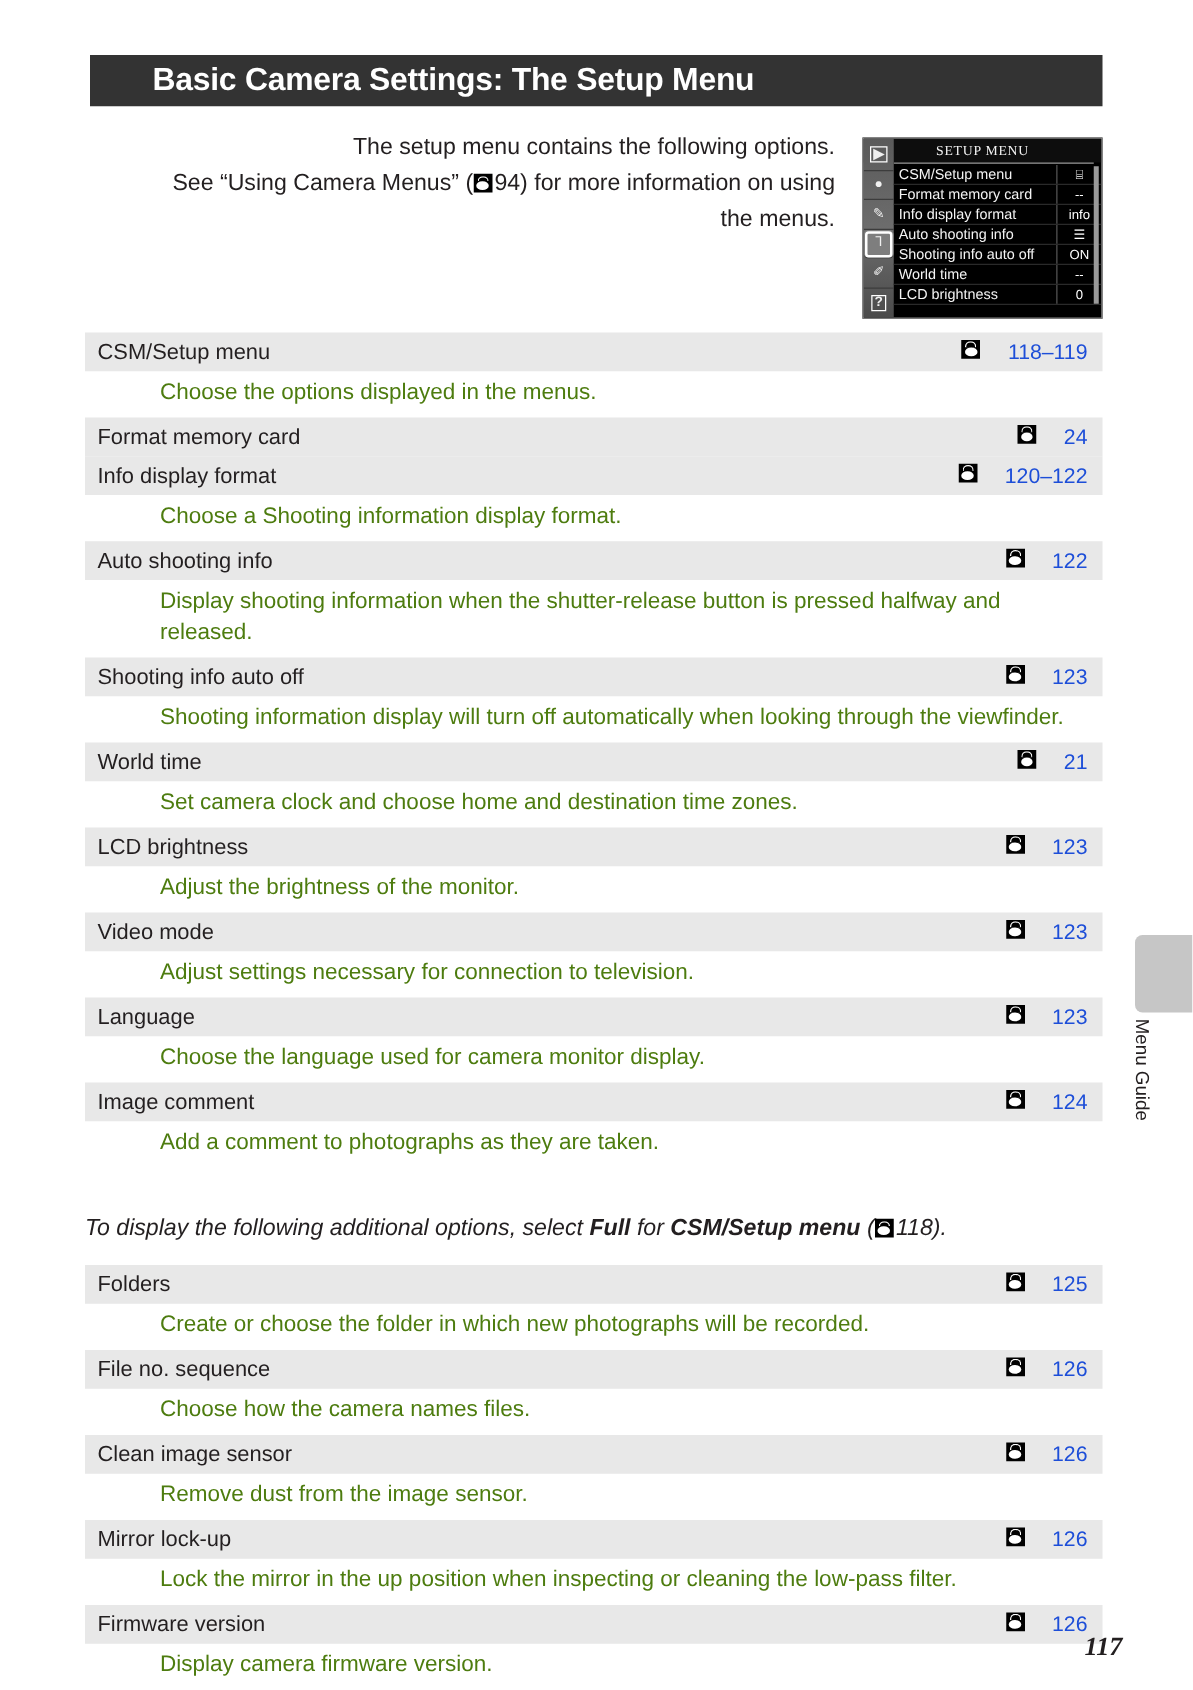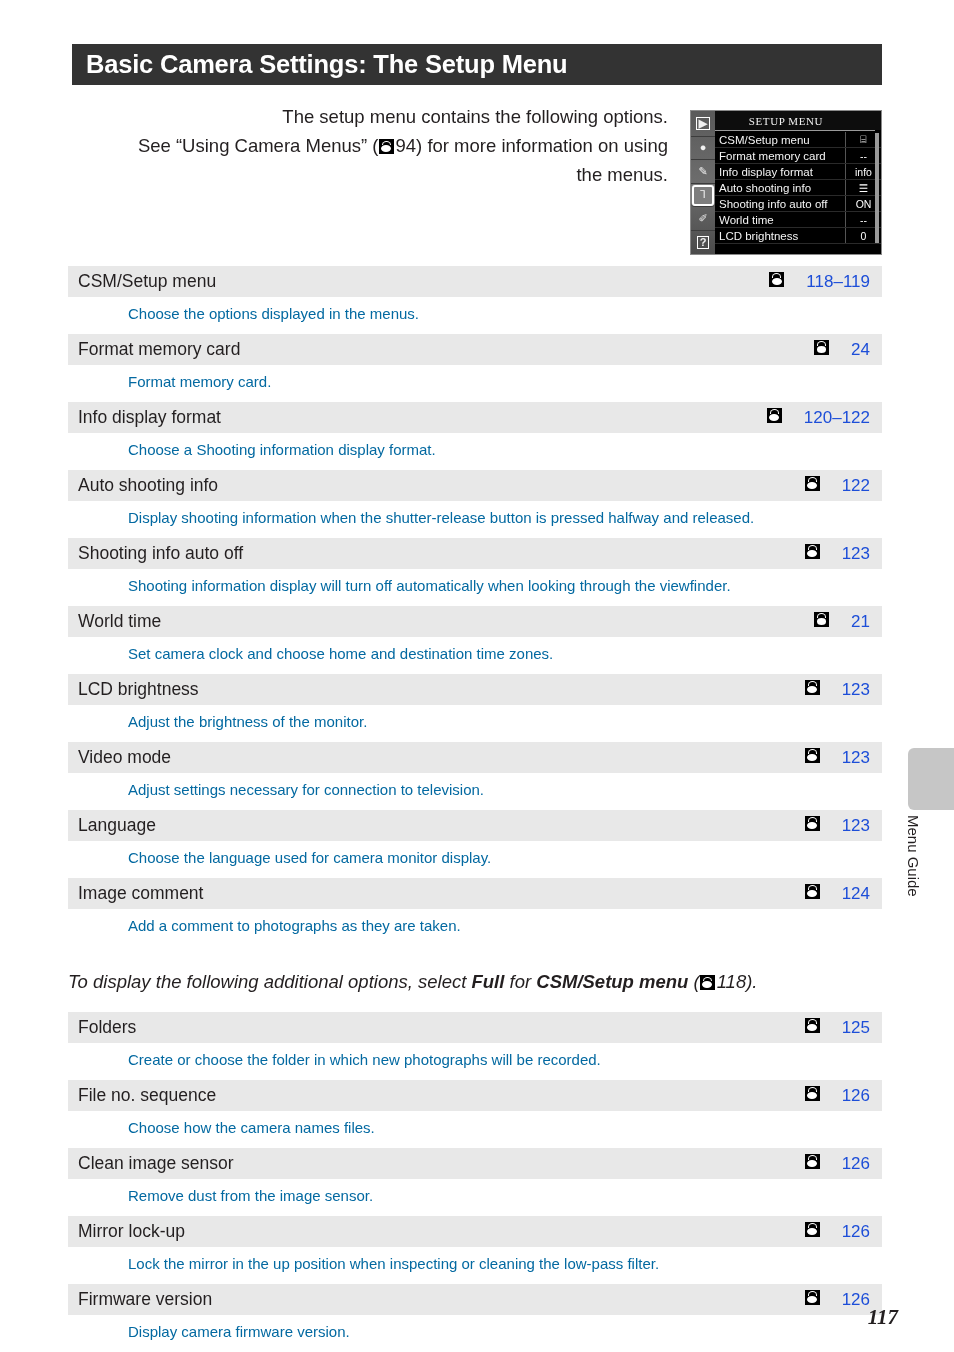--- a/index.html
+++ b/index.html
@@ -21,20 +21,21 @@
     background: #333333;
     display: flex; align-items: center;
   }
   .banner-title {
     color: #ffffff;
     font-size: 25.5px;
     font-weight: bold;
     letter-spacing: -0.2px;
     padding-left: 14px;
     white-space: nowrap;
+    margin-left: 36px;
   }
 
   
   .intro {
     position: absolute;
     left: 68px; top: 102px;
     width: 600px;
     font-size: 18.5px;
     line-height: 29px;
     color: #231f20;
@@ -183,23 +184,23 @@
     white-space: nowrap;
   }
   .opt-ref {
     flex: 0 0 auto;
     font-size: 17px;
     color: #1d4ed8;
     display: flex; align-items: flex-start; gap: 20px;
     padding-right: 2px;
   }
   .opt-desc {
-    font-size: 15px;
+    font-size: 18px;
     line-height: 25px;
-    color: #0369a1;
+    color: #4d7c0f;
     padding: 4px 20px 8px 60px;
   }
 
   
   .midpara {
     position: absolute;
     left: 68px;
     width: 820px;
     font-size: 18.5px;
     line-height: 28px;
@@ -323,21 +324,20 @@
       <div class="opt-desc">Choose the options displayed in the menus.</div>
       <div class="opt-head">
         <div class="opt-name">Format memory card</div>
         <div class="opt-ref">
           <span class="pref">
             <i></i>
           </span>
           <span>24</span>
         </div>
       </div>
-      <div class="opt-desc">Format memory card.</div>
       <div class="opt-head">
         <div class="opt-name">Info display format</div>
         <div class="opt-ref">
           <span class="pref">
             <i></i>
           </span>
           <span>120–122</span>
         </div>
       </div>
       <div class="opt-desc">Choose a Shooting information display format.</div>

